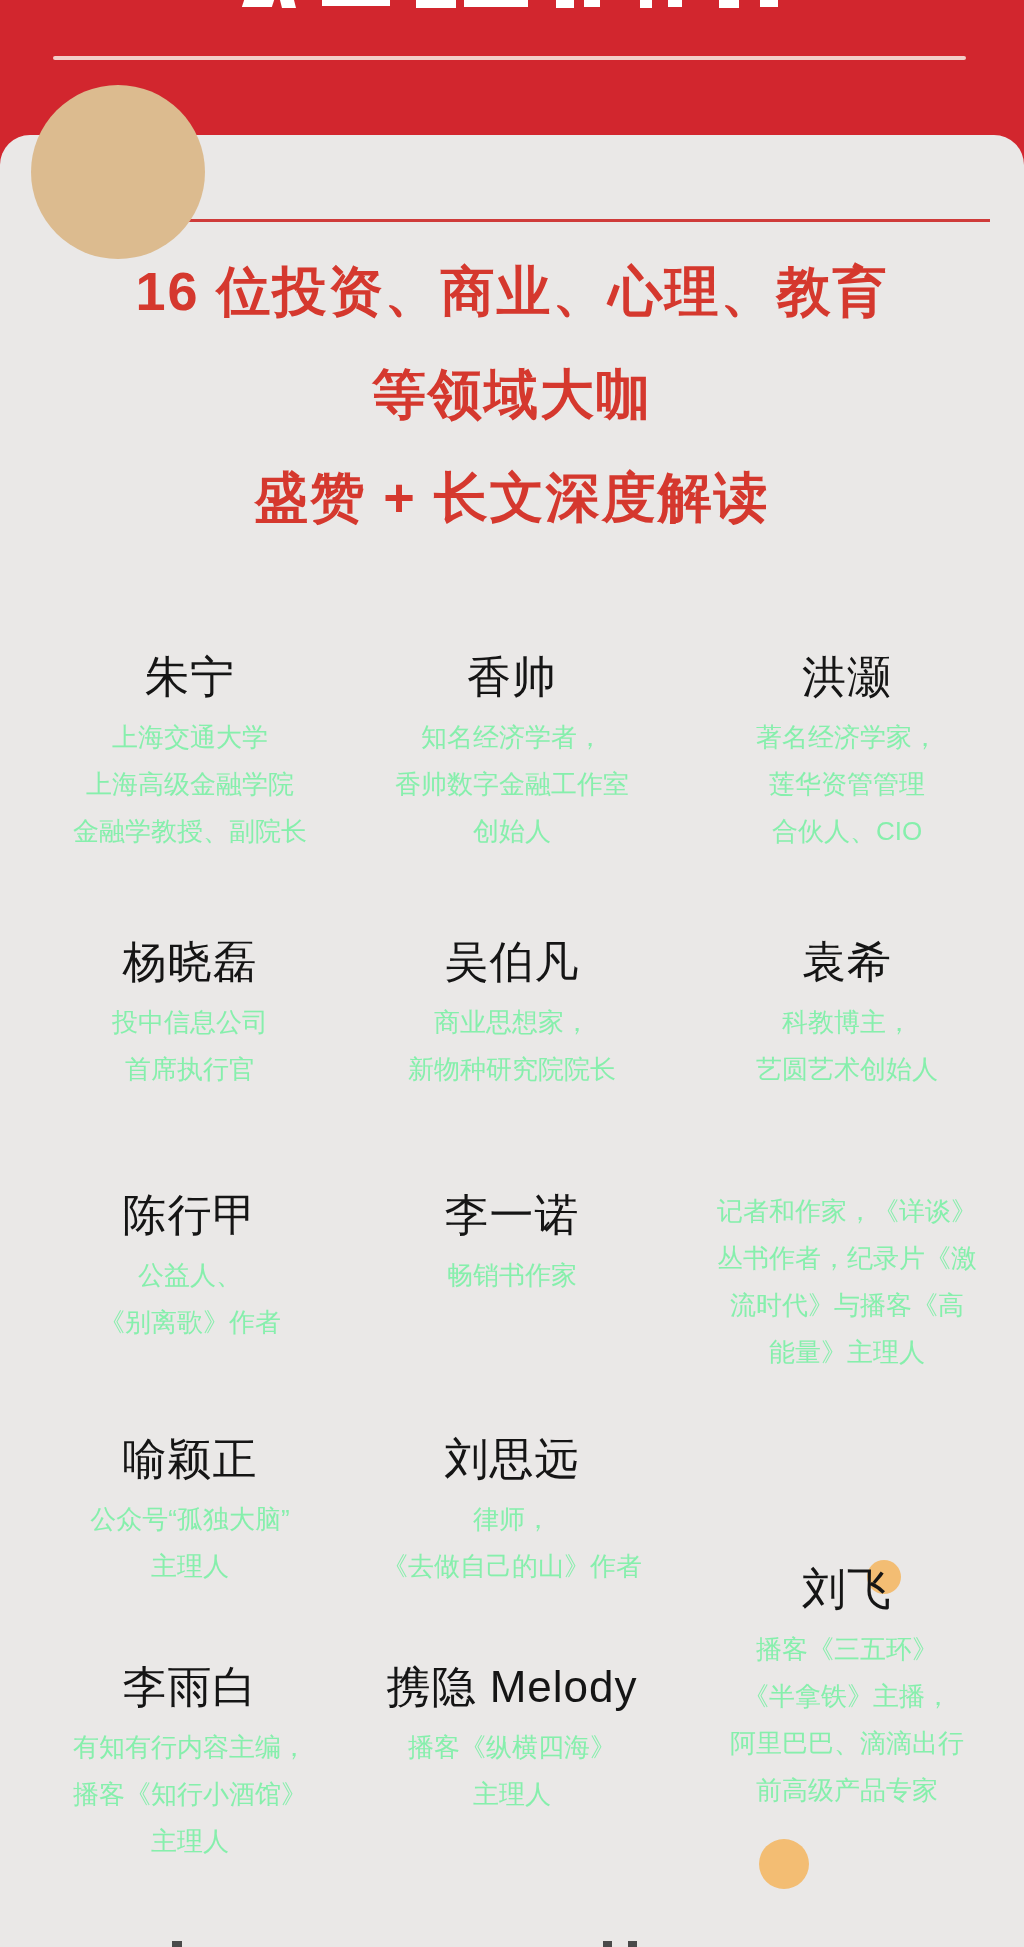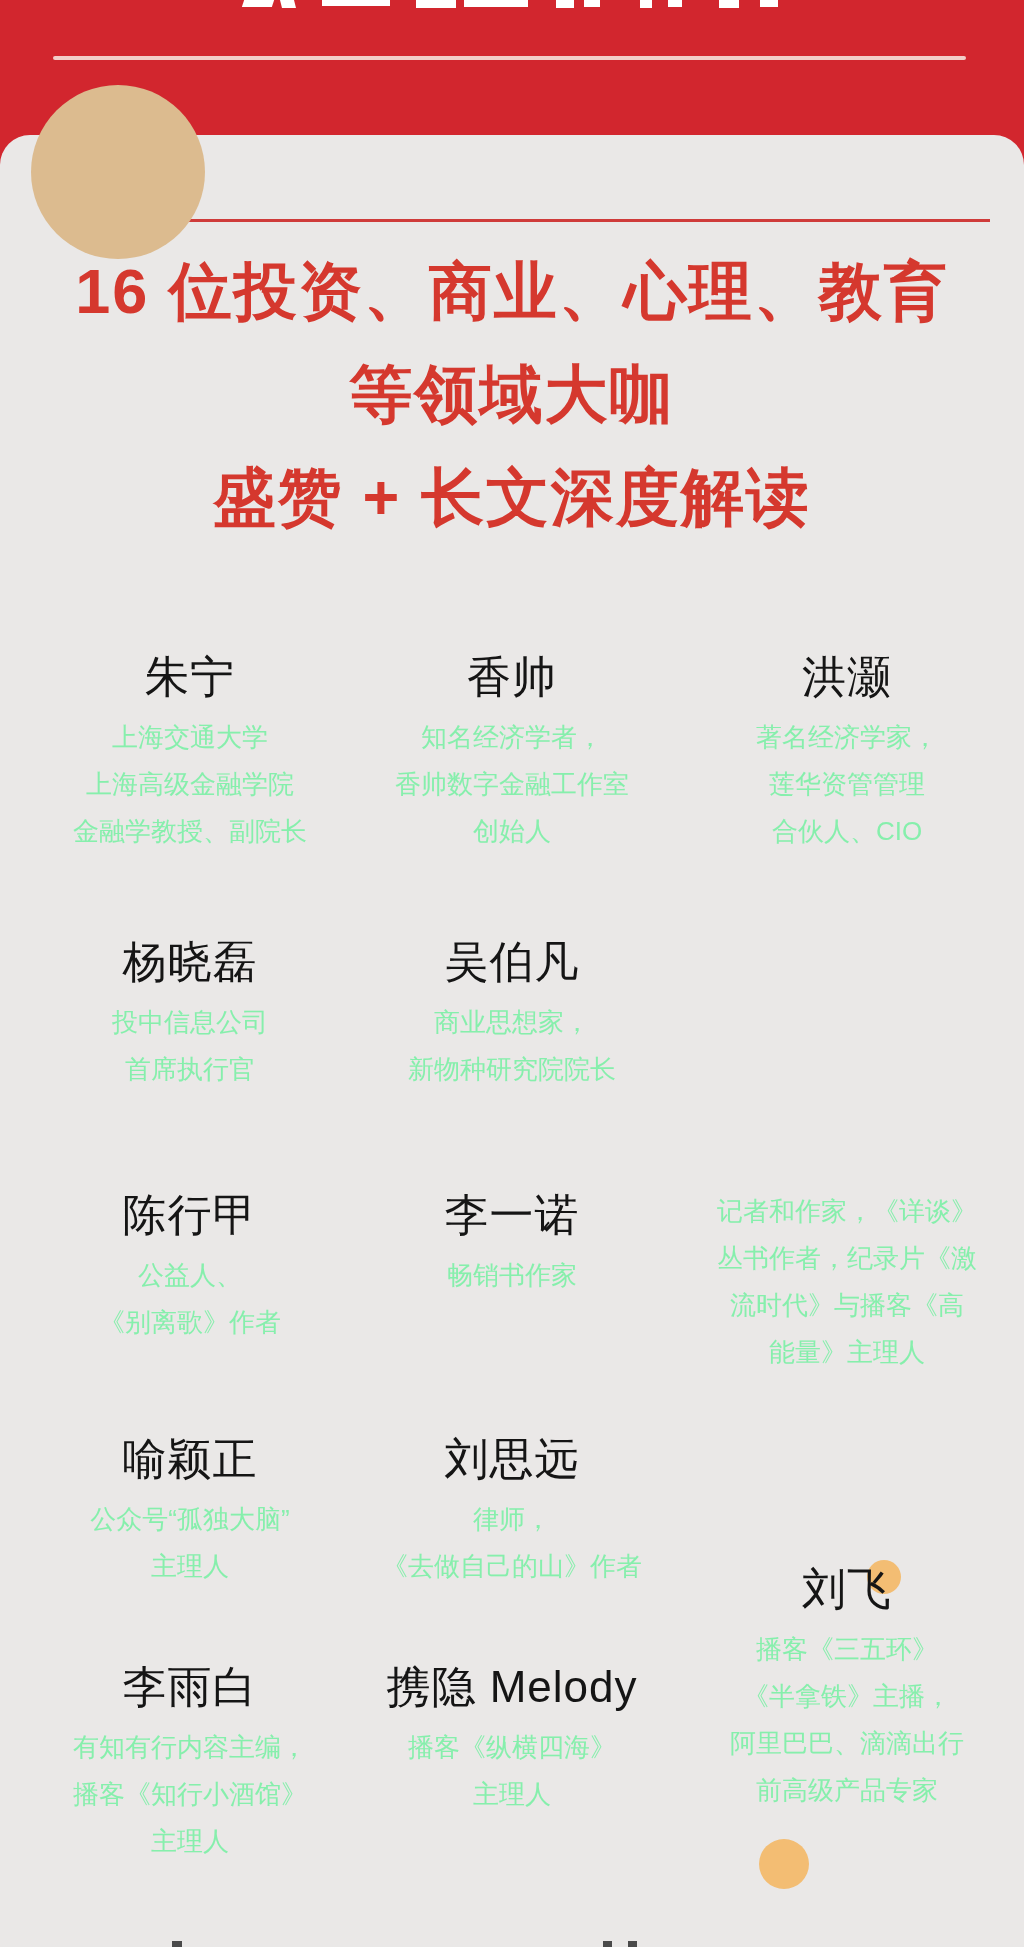--- a/index.html
+++ b/index.html
@@ -31,21 +31,21 @@
             background:#cf3b3a;z-index:2;}
 
   .tan-circle{position:absolute;left:31px;top:85px;width:174px;height:174px;
               border-radius:50%;background:#dcbb8f;z-index:3;}
   .orange-circle-small{position:absolute;left:867px;top:1560px;width:34px;height:34px;
               border-radius:50%;background:#f3bd73;z-index:2;}
   .orange-circle-bottom{position:absolute;left:759px;top:1839px;width:50px;height:50px;
               border-radius:50%;background:#f3bd73;z-index:2;}
 
   .heading{position:absolute;left:0;top:240px;width:1024px;text-align:center;
-           color:#d5382e;font-weight:700;font-size:63px;line-height:103px;
+           color:#d5382e;font-weight:700;font-size:54px;line-height:103px;
            letter-spacing:2px;z-index:4;}
 
   .person{position:absolute;text-align:center;z-index:4;}
   .pname{font-size:44px;line-height:54px;font-weight:400;color:#151515;
          letter-spacing:1px;margin-bottom:10px;}
   .pdesc{font-size:26px;line-height:47px;font-weight:400;color:#86efac;}
 
   .p0{left:20px;top:650px;width:340px;}
   .p1{left:342px;top:650px;width:340px;}
   .p2{left:677px;top:650px;width:340px;}
@@ -126,20 +126,25 @@
     <div class="pdesc">商业思想家，</div>
     <div class="pdesc">新物种研究院院长</div>
   </div>
 
   <div class="person p3">
     <div class="pname">杨晓磊</div>
     <div class="pdesc">投中信息公司</div>
     <div class="pdesc">首席执行官</div>
   </div>
 
+  <div class="person p5">
+    <div class="pname">袁希</div>
+    <div class="pdesc">科教博主，</div>
+    <div class="pdesc">艺圆艺术创始人</div>
+  </div>
 
   <div class="person p6">
     <div class="pname">陈行甲</div>
     <div class="pdesc">公益人、</div>
     <div class="pdesc">《别离歌》作者</div>
   </div>
 
   <div class="person p7">
     <div class="pname">李一诺</div>
     <div class="pdesc">畅销书作家</div>

